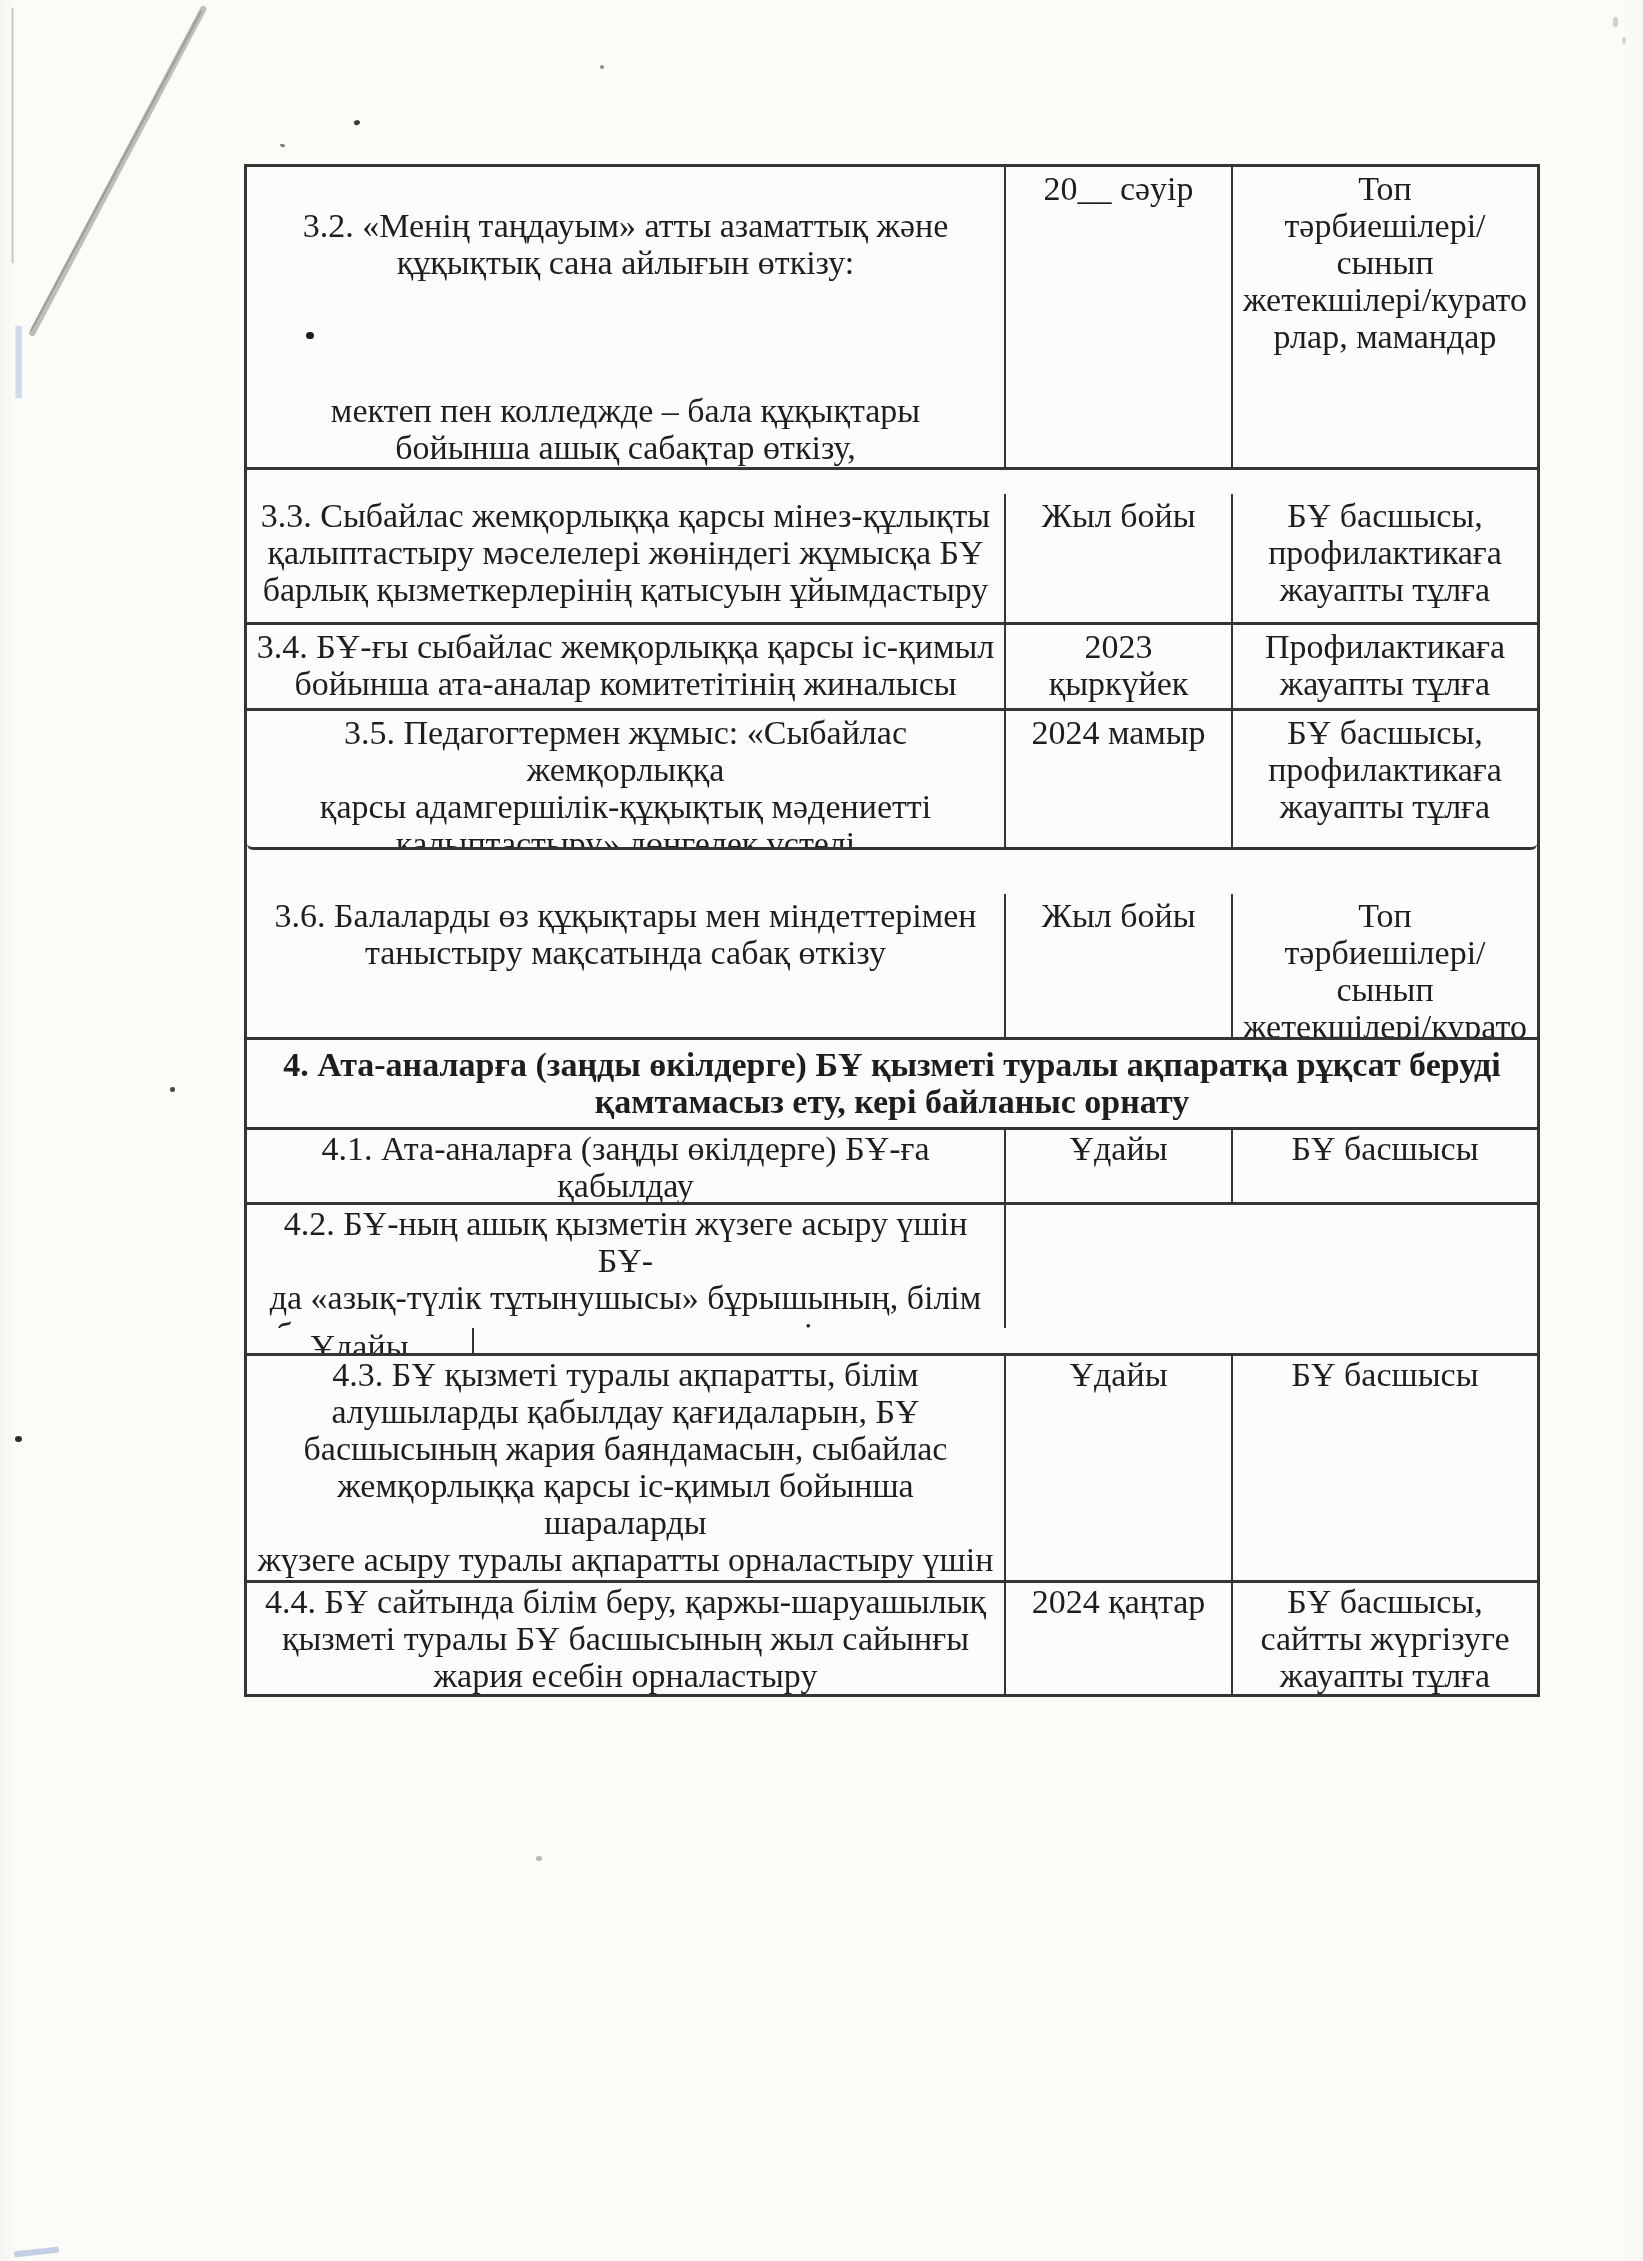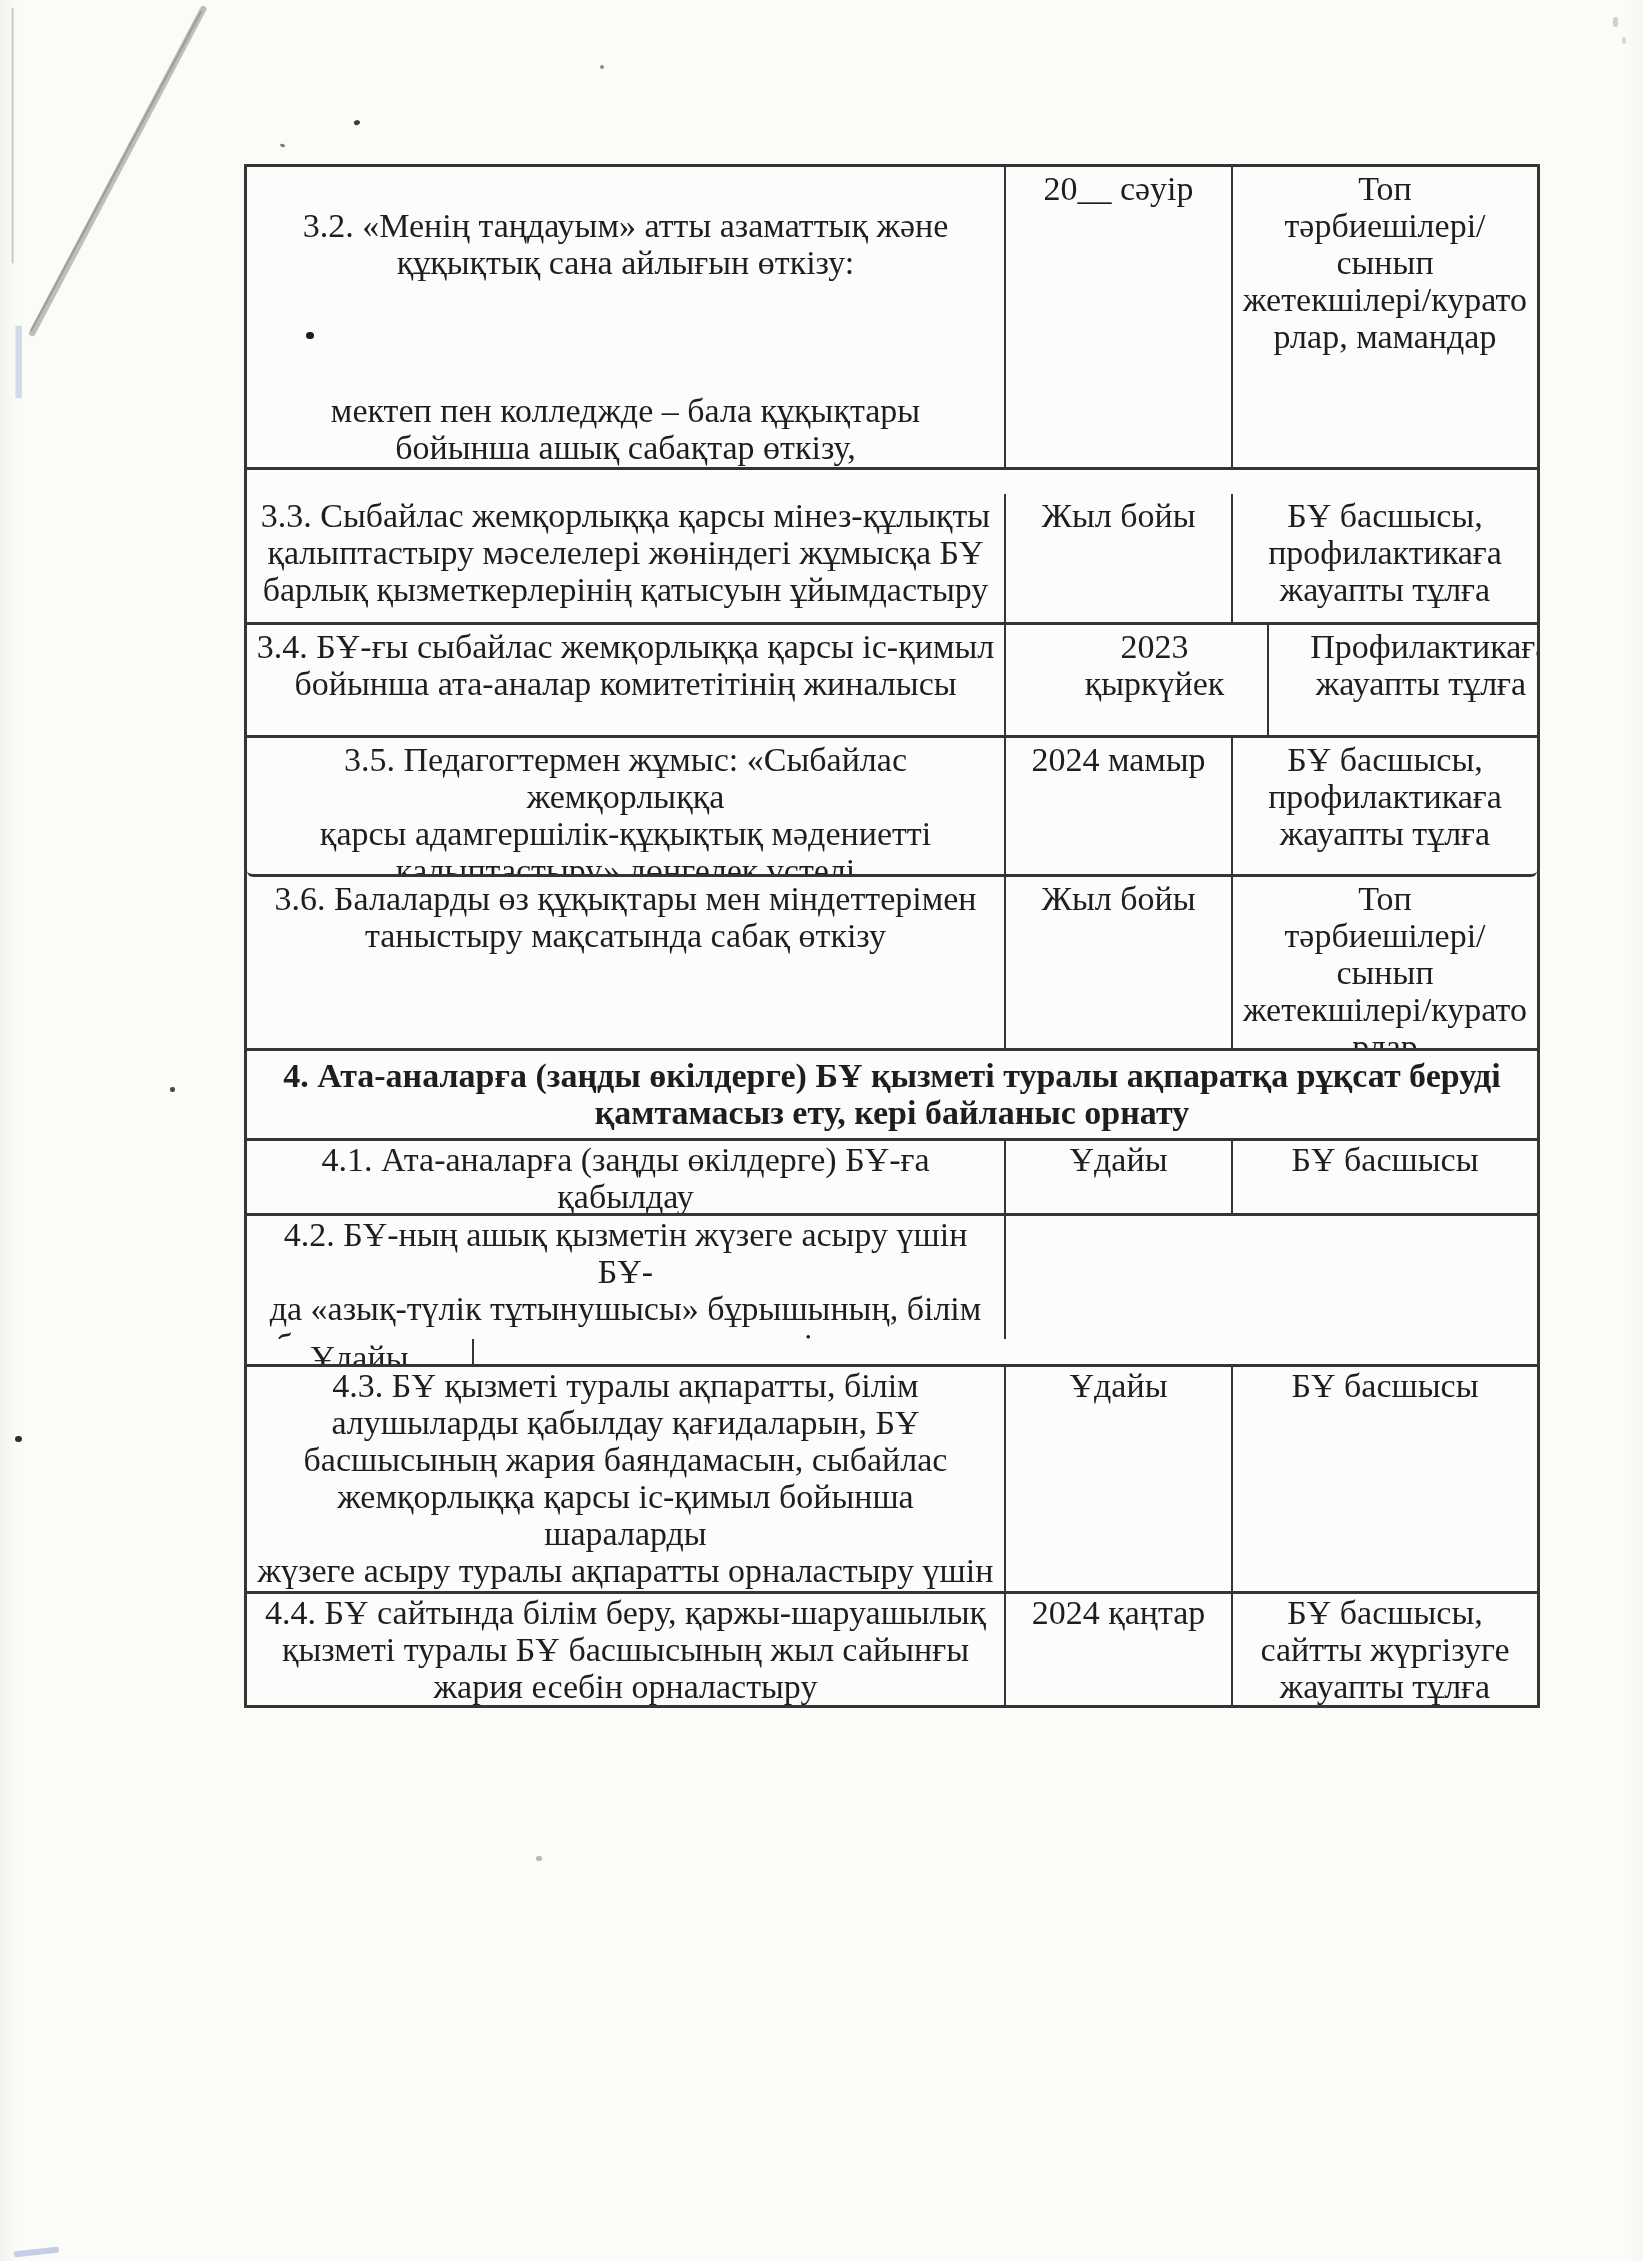--- a/index.html
+++ b/index.html
@@ -20,22 +20,22 @@
   .row:last-child{border-bottom:none;}
   .cell{
     box-sizing:border-box;overflow:hidden;
     text-align:center;padding:2.6px 5.2px 0 5.2px;
     font-size:34px;line-height:37px;
     white-space:pre-line;
   }
   .c1{width:759px;border-right:2.6px solid #353535;}
   .c2{width:227px;border-right:2.6px solid #353535;}
   .c3{flex:1;}
-  .r32{height:303px;} .r33{height:131px;margin-top:24px;} .r34{height:113px;gap:36px;} .r35{height:139px;border-radius:6px;}
-  .r36{height:174px;} .rsec{height:90px;} .r41{height:75px;} .r42{height:151px;flex-direction:column;}
+  .r32{height:303px;} .r33{height:131px;margin-top:24px;} .r34{height:86px;} .r35{height:139px;border-radius:6px;}
+  .r36{height:146px;margin-top:44px;} .rsec{height:90px;} .r41{height:75px;} .r42{height:151px;flex-direction:column;}
   .r43{height:227px;} .r44{height:111px;}
   .r41 .cell,.r42 .cell,.r43 .cell,.r44 .cell{padding-top:0;}
   .sec-cell{width:100%;font-weight:bold;padding-top:6.4px;}
   .bullet-item{position:relative;}
   .bullet-dot{
     position:absolute;left:54px;top:14px;width:7.7px;height:7.7px;
     border-radius:50%;background:#1d1d1d;
   }
   .speck{position:absolute;}
   .crease{position:absolute;left:0;top:0;}

